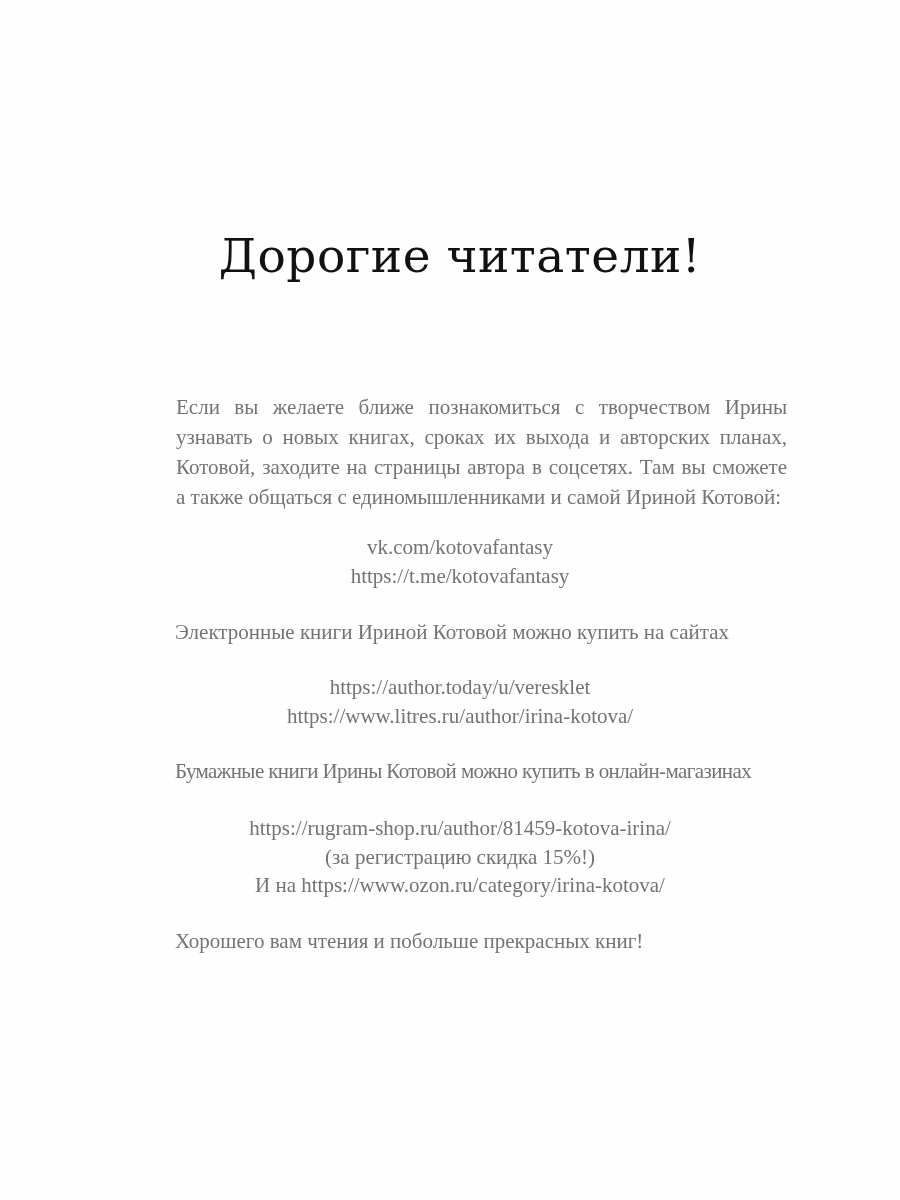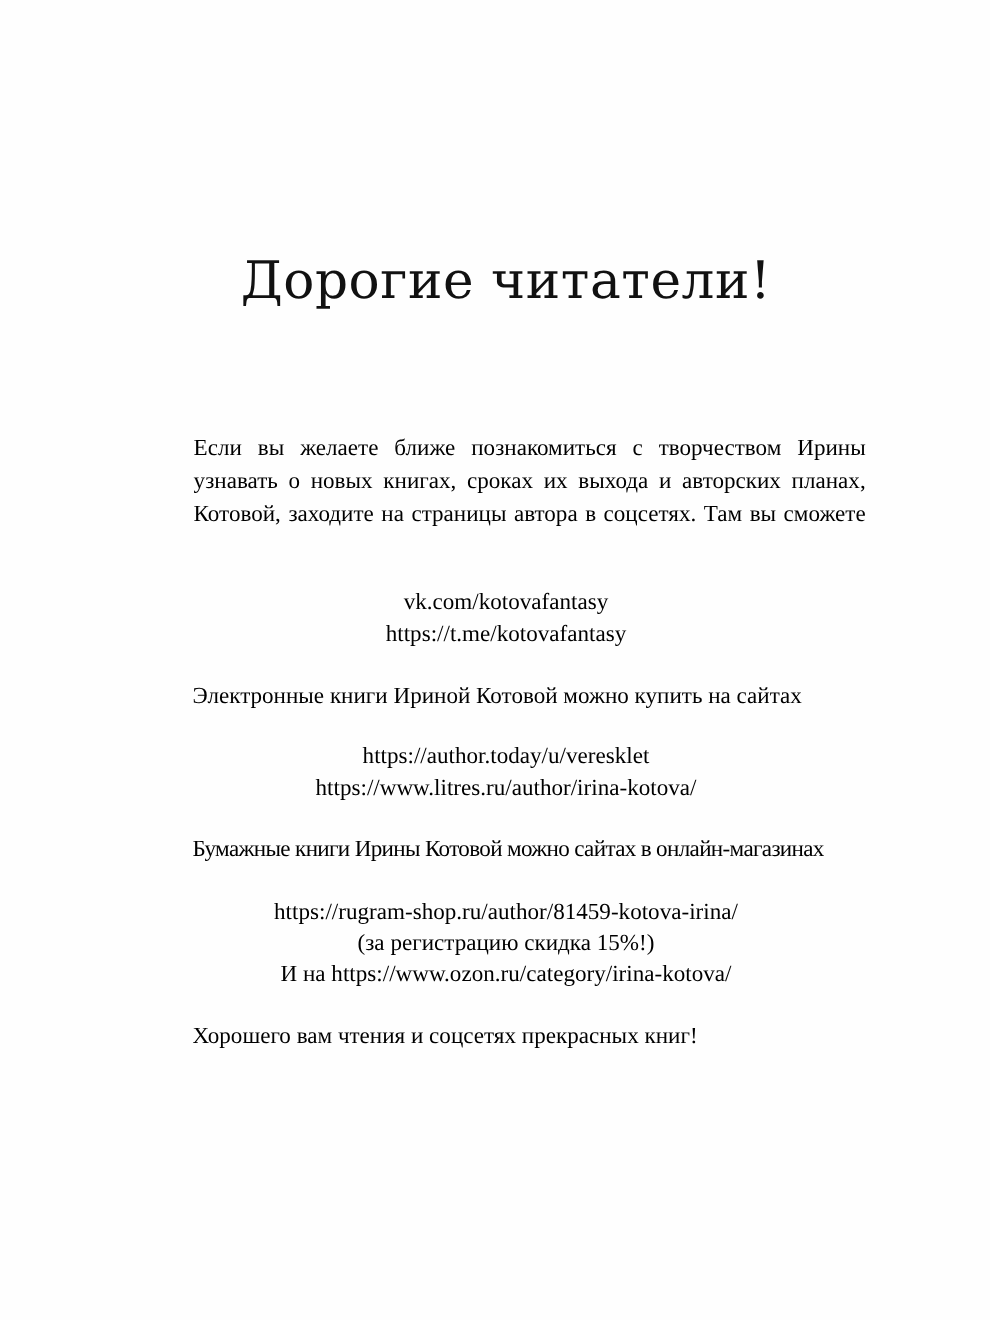--- a/index.html
+++ b/index.html
@@ -30,21 +30,21 @@
     font-family: "DejaVu Serif", "Liberation Serif", serif;
     font-size: 47px;
     letter-spacing: 0.5px;
     color: #111111;
     line-height: 60px;
     white-space: nowrap;
   }
   .body-text {
     font-size: 21px;
     line-height: 30px;
-    color: #000000;
+    color: #737373;
   }
   .para {
     position: absolute;
     left: 136px;
     width: 651px;
     top: 392px;
     margin: 0;
     text-align: justify;
     text-align-last: left;
     text-indent: 40px;
@@ -75,31 +75,32 @@
 <body>
 
 <div class="page">
 
   <div class="title">Дорогие читатели!</div>
 
   <div class="para body-text">
     <span class="ln">Если вы желаете ближе познакомиться с творчеством Ирины</span>
     <span class="ln">узнавать о новых книгах, сроках их выхода и авторских планах,</span>
     <span class="ln">Котовой, заходите на страницы автора в соцсетях. Там вы сможете</span>
+    <span class="ln last">а также общаться с единомышленниками и самой Ириной Котовой:</span>
   </div>
 
   <div class="centered body-text" style="top:532px;">vk.com/kotovafantasy</div>
   <div class="centered body-text" style="top:561px;">https://t.me/kotovafantasy</div>
 
   <div class="left-indent body-text" style="top:617px;">Электронные книги Ириной Котовой можно купить на сайтах</div>
 
   <div class="centered body-text" style="top:672px;">https://author.today/u/veresklet</div>
   <div class="centered body-text" style="top:701px;">https://www.litres.ru/author/irina-kotova/</div>
 
-  <div class="left-indent body-text cond" style="top:756px;">Бумажные книги Ирины Котовой можно сайтах в онлайн-магазинах</div>
+  <div class="left-indent body-text cond" style="top:756px;">Бумажные книги Ирины Котовой можно купить в онлайн-магазинах</div>
 
   <div class="centered body-text" style="top:813px;">https://rugram-shop.ru/author/81459-kotova-irina/</div>
   <div class="centered body-text" style="top:842px;">(за регистрацию скидка 15%!)</div>
   <div class="centered body-text" style="top:870px;">И на https://www.ozon.ru/category/irina-kotova/</div>
 
-  <div class="left-indent body-text" style="top:926px;">Хорошего вам чтения и соцсетях прекрасных книг!</div>
+  <div class="left-indent body-text" style="top:926px;">Хорошего вам чтения и побольше прекрасных книг!</div>
 
 </div>
 
 </body></html>

